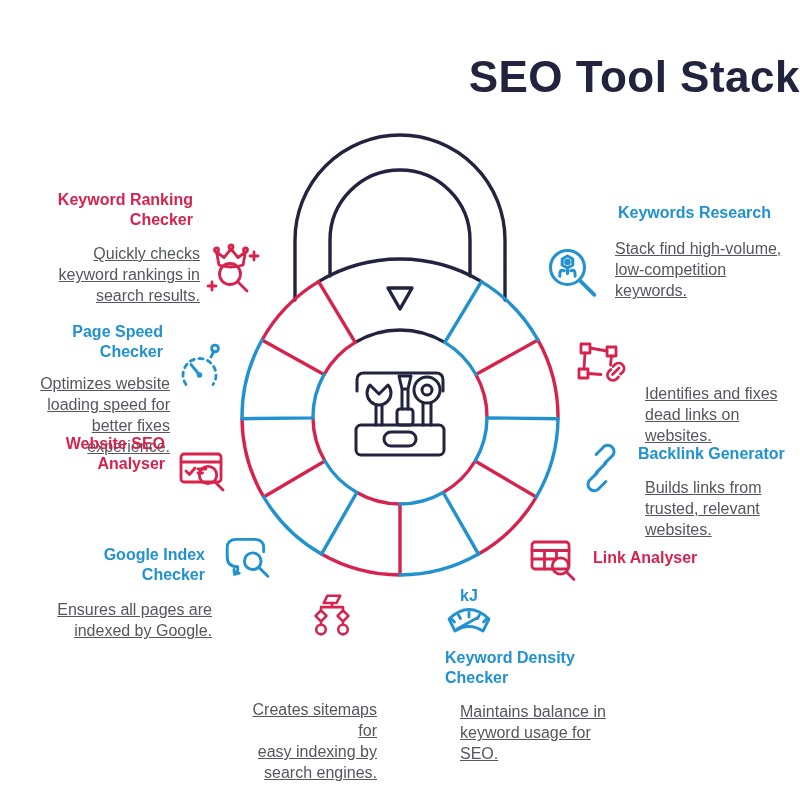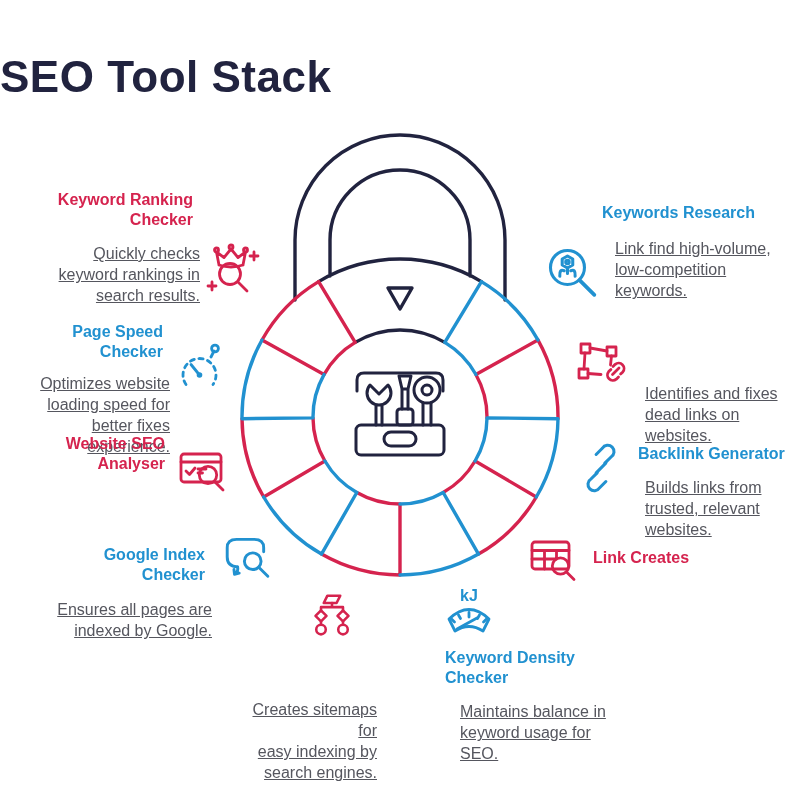--- a/index.html
+++ b/index.html
@@ -5,21 +5,21 @@
   :root{
     --red:#D5234E; --blue:#2191D0; --navy:#21233F; --body:#55565E; --bg:#FFFFFF;
   }
   *{box-sizing:border-box;}
   html,body{margin:0;padding:0;}
   body{
     width:800px;height:800px;position:relative;background:var(--bg);
     font-family:"Liberation Sans", sans-serif; overflow:hidden;
   }
   .page-title{
-    position:absolute;top:52px;left:0;width:800px;margin:0;text-align:left;
+    position:absolute;top:52px;left:0;width:800px;margin:0;text-align:right;
     font-size:44px;font-weight:700;color:var(--navy);letter-spacing:.5px;
   }
   .center-svg{position:absolute;left:0;top:0;width:800px;height:800px;pointer-events:none;}
   .st-red{stroke:var(--red);fill:none;stroke-width:3.4;stroke-linecap:round;stroke-linejoin:round;}
   .st-blue{stroke:var(--blue);fill:none;stroke-width:3.4;stroke-linecap:round;stroke-linejoin:round;}
   .st-navy{stroke:var(--navy);fill:none;stroke-width:3.4;stroke-linecap:round;stroke-linejoin:round;}
   .st-navy-thin{stroke:var(--navy);fill:none;stroke-width:3;stroke-linecap:round;stroke-linejoin:round;}
   .item{position:absolute;}
   .item h3{margin:0;font-size:16px;font-weight:700;line-height:1.22;white-space:pre-line;position:absolute;}
   .item p{margin:7px;font-size:16px;line-height:1.32;white-space:pre-line;color:var(--body);position:absolute;text-decoration:underline;}
@@ -123,22 +123,22 @@
     <svg width="50" height="48" viewBox="0 0 48 46">
       <path d="M15,33.5 Q5,33 5,24 L5,15 Q5,7 14,7 L31,7 Q40,7 40,15 L40,19"></path>
       <path d="M15,33.5 Q16,38 12,40.5 M12,40.5 L16.5,39.5 M12,40.5 L11.5,36"></path>
       <circle cx="29.5" cy="28" r="8"></circle>
       <path d="M35.5,34 L44,42.5"></path>
     </svg>
   </span>
 </div>
 
 <div class="item blue t-left" style="left:545px;top:203px;width:235px;height:115px">
-  <h3 style="left:57px;top:0;width:172px">Keywords Research</h3>
-  <p style="left:63px;top:28px;width:172px">Link find high-volume,
+  <h3 style="left:73px;top:0;width:172px">Keywords Research</h3>
+  <p style="left:63px;top:28px;width:172px">Stack find high-volume,
 low-competition
 keywords.</p>
   <span class="icon" style="left:0;top:42px">
     <svg width="57" height="57" viewBox="0 0 52 52">
       <circle cx="20.5" cy="20.5" r="15.5"></circle>
       <path d="M31.5,32 L45,45.5" stroke-width="3.4"></path>
       <path d="M20.5,10 L25.3,12.75 L25.3,18.25 L20.5,21 L15.7,18.25 L15.7,12.75 Z"></path>
       <circle cx="20.5" cy="15.5" r="1.6"></circle>
       <path d="M13.5,28.5 Q13,21.5 17.5,23.5 M27.5,28.5 Q28,21.5 23.5,23.5 M20.5,21 L20.5,26"></path>
     </svg>
@@ -169,21 +169,21 @@
   <span class="icon" style="left:0;top:8px">
     <svg width="46" height="60" viewBox="0 0 48 48" style="stroke-width:3.2">
       <path d="M20,29 L13.5,35.5 A6.6,6.6 0 1 0 22.6,44.6 L29.1,38.1"></path>
       <path d="M28,19 L34.5,12.5 A6.6,6.6 0 1 0 25.4,3.4 L18.9,9.9"></path>
       <path d="M19,29 L29,19"></path>
     </svg>
   </span>
 </div>
 
 <div class="item red t-left" style="left:528px;top:530px;width:225px;height:110px">
-  <h3 style="left:65px;top:18px;width:160px">Link Creates</h3>
+  <h3 style="left:65px;top:18px;width:160px">Link Analyser</h3>
   <span class="icon" style="left:0;top:4px">
     <svg width="48" height="50" viewBox="0 0 48 48">
       <rect x="4" y="7" width="37" height="27" rx="3"></rect>
       <path d="M4,15.5 L41,15.5 M4,24 L27,24 M16.5,15.5 L16.5,34 M28.5,15.5 L28.5,24"></path>
       <circle cx="32.5" cy="31" r="8.2"></circle>
       <path d="M38.5,37 L46,44.5"></path>
     </svg>
   </span>
 </div>
 

